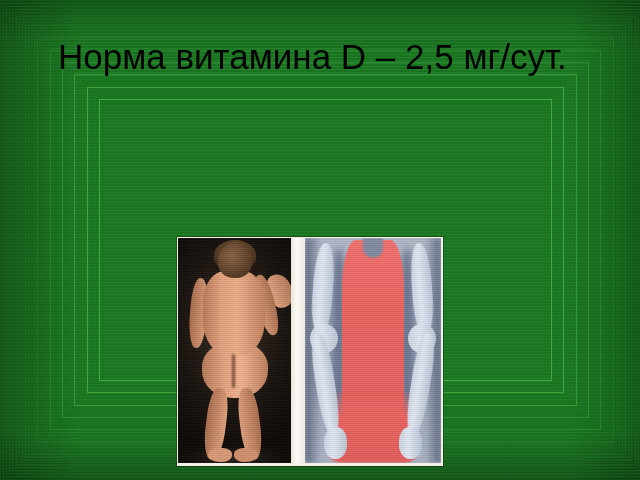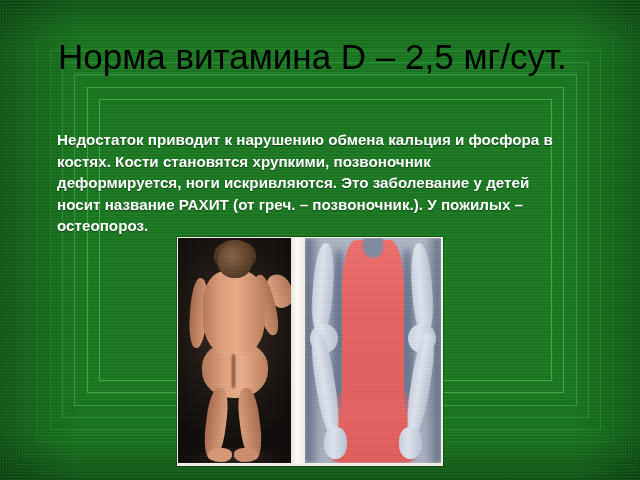--- a/index.html
+++ b/index.html
@@ -290,21 +290,20 @@
       <div class="frame-ring" style="inset: 86.8px; border-width: 1.6px; border-color: rgb(62, 172, 66); opacity: 0.89;"></div>
       <div class="frame-ring" style="inset: 89.9px; border-width: 1.6px; border-color: rgb(25, 116, 32); opacity: 0.9;"></div>
       <div class="frame-ring" style="inset: 93px; border-width: 1.6px; border-color: rgb(25, 116, 32); opacity: 0.91;"></div>
       <div class="frame-ring" style="inset: 96.1px; border-width: 1.6px; border-color: rgb(25, 117, 32); opacity: 0.93;"></div>
       <div class="frame-ring" style="inset: 99.2px; border-width: 1.6px; border-color: rgb(63, 174, 67); opacity: 0.94;"></div>
       <div class="frame-ring" style="inset: 102.3px; border-width: 1.6px; border-color: rgb(25, 118, 32); opacity: 0.95;"></div>
     </div>
 
   <div id="title">Норма витамина D – 2,5 мг/сут.</div>
 
-  <div id="body-text">Недостаток приводит к нарушению обмена кальция и фосфора в костях. Кости становятся хрупкими, позвоночник деформируется, ноги искривляются. Это заболевание у детей носит название РАХИТ (от греч. – позвоночник.). У пожилых – остеопороз.</div>
 
   <div id="picture">
 
     <div class="panel" id="panel-child">
       <div id="child-bg"></div>
       <div class="skin" id="child-shadow"></div>
       <div class="skin" id="child-armL"></div>
       <div class="skin" id="child-handAdult"></div>
       <div class="skin" id="child-armR"></div>
       <div class="skin" id="child-hips"></div>

